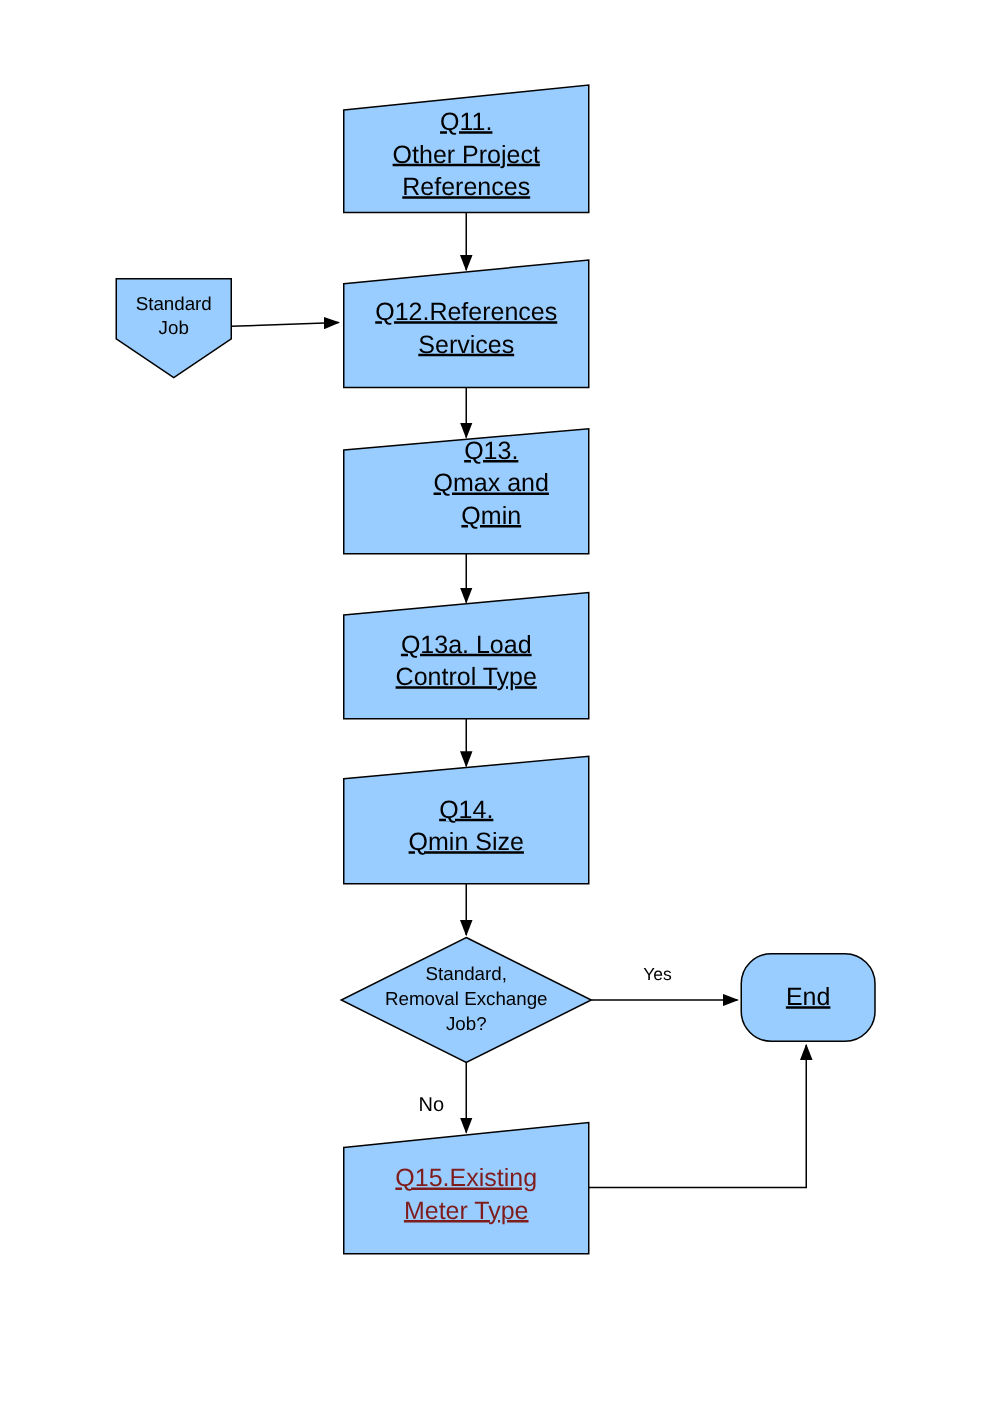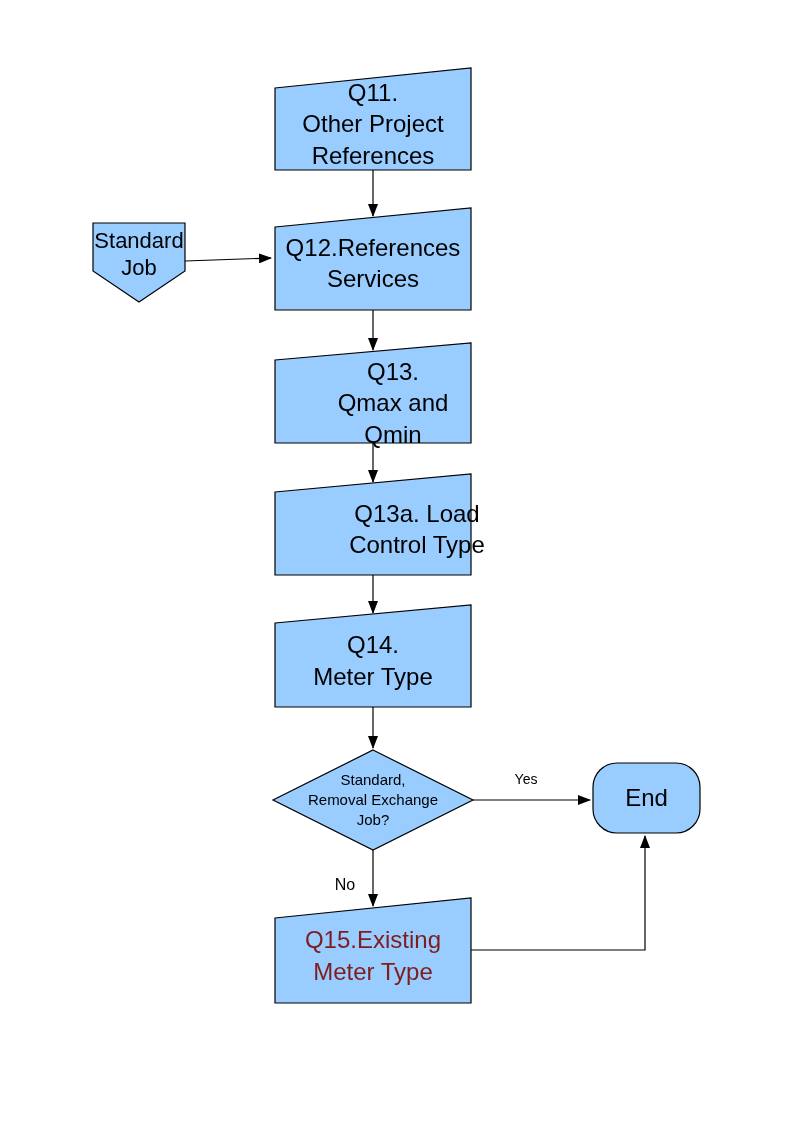--- a/index.html
+++ b/index.html
@@ -17,26 +17,26 @@
   .label {
     position: absolute;
     display: flex;
     align-items: center;
     justify-content: center;
     text-align: center;
     white-space: pre-line;
     color: #000000;
     line-height: 1.3;
   }
-  .node-label { font-size: 24px; }
+  .node-label { font-size: 20px; text-decoration: underline; }
   #lbl-q11       { left: 275px; top:  78px; width: 196px; height:  92px; }
-  #lbl-standard  { left:  93px; top: 223px; width:  92px; height:  62px; font-size: 22px; line-height:1.25; }
+  #lbl-standard  { left:  93px; top: 223px; width:  92px; height:  62px; font-size: 15px; line-height:1.25; }
   #lbl-q12       { left: 275px; top: 216px; width: 196px; height:  94px; }
-  #lbl-q13       { left: 275px; top: 357px; width: 236px; height:  92px; }
-  #lbl-q13a      { left: 275px; top: 483px; width: 196px; height:  92px; padding-left: 44px; }
+  #lbl-q13       { left: 275px; top: 341px; width: 236px; height:  92px; }
+  #lbl-q13a      { left: 275px; top: 483px; width: 196px; height:  92px; }
   #lbl-q14       { left: 275px; top: 614px; width: 196px; height:  93px; }
   #lbl-decision  { left: 283px; top: 760px; width: 180px; height:  80px; font-size: 15px; line-height:1.35; }
   #lbl-end       { left: 593px; top: 763px; width: 107px; height:  70px; }
   #lbl-q15       { left: 275px; top: 908px; width: 196px; height:  95px; }
   #lbl-yes       { left: 495px; top: 766px; width:  62px; height:  26px; font-size: 14px; }
   #lbl-no        { left: 322px; top: 872px; width:  46px; height:  26px; font-size: 16px; }
 </style>
 </head>
 <body>
 
@@ -76,21 +76,21 @@
   <div class="label" id="lbl-standard" style="color: rgb(0, 0, 0);">Standard
 Job</div>
   <div class="label node-label" id="lbl-q12" style="color: rgb(0, 0, 0);">Q12.References
 Services</div>
   <div class="label node-label" id="lbl-q13" style="color: rgb(0, 0, 0);">Q13.
 Qmax and
 Qmin</div>
   <div class="label node-label" id="lbl-q13a" style="color: rgb(0, 0, 0);">Q13a. Load
 Control Type</div>
   <div class="label node-label" id="lbl-q14" style="color: rgb(0, 0, 0);">Q14.
-Meter Type</div>
+Qmin Size</div>
   <div class="label" id="lbl-decision" style="color: rgb(0, 0, 0);">Standard,
 Removal Exchange
 Job?</div>
   <div class="label node-label" id="lbl-end" style="color: rgb(0, 0, 0);">End</div>
   <div class="label node-label" id="lbl-q15" style="color: #7f1d1d;">Q15.Existing
 Meter Type</div>
   <div class="label" id="lbl-yes" style="color: rgb(0, 0, 0);">Yes</div>
   <div class="label" id="lbl-no" style="color: rgb(0, 0, 0);">No</div>
 
 </div>

